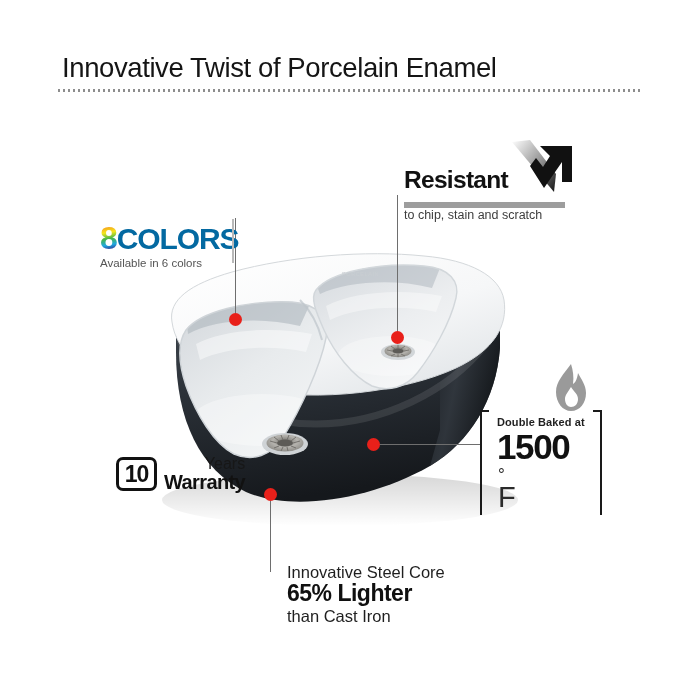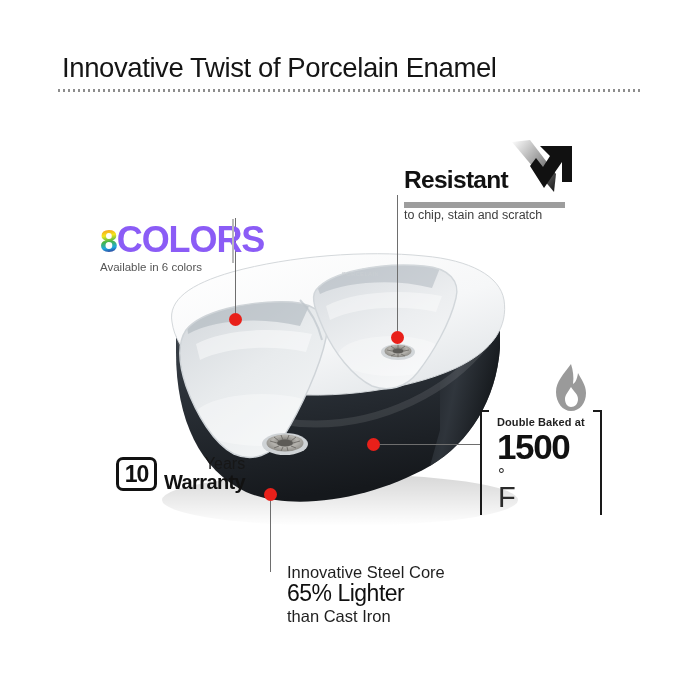--- a/index.html
+++ b/index.html
@@ -61,23 +61,23 @@
     background: linear-gradient(170deg,
       #ef3f28 0%, #f6a01b 17%, #f4e61d 34%,
       #46b649 52%, #1fa9e0 70%, #2e3192 85%, #92278f 100%);
     -webkit-background-clip: text;
     background-clip: text;
     color: transparent;
     -webkit-text-fill-color: transparent;
     letter-spacing: -1px;
   }
   .colors-word {
-    font-size: 36px;
-    font-weight: bold;
-    color: #8b5cf6;
+    font-size: 30px;
+    font-weight: bold;
+    color: #0369a1;
     letter-spacing: -1.1px;
   }
   #colors-sub { margin-top: 3px; font-size: 11.5px; color: #555; }
   #colors-divider {
     position: absolute;
     left: 232px;
     top: 219px;
     width: 1.5px;
     height: 44px;
     background: #b9b9b9;
@@ -216,21 +216,21 @@
     color: #2b2b2b;
     margin-left: 1px;
     letter-spacing: -0.5px;
   }
 
   
   #steel-callout { left: 287px; top: 563px; line-height: 1.12; }
   #steel-l1 { font-size: 16.5px; color: #1f1f1f; }
   #steel-l2 {
     font-size: 23px;
-    font-weight: normal;
+    font-weight: bold;
     color: #101010;
     letter-spacing: -0.5px;
   }
   #steel-l3 { font-size: 16.5px; color: #1f1f1f; }
 
   
   .leader {
     position: absolute;
     background: #6e6e6e;
   }

